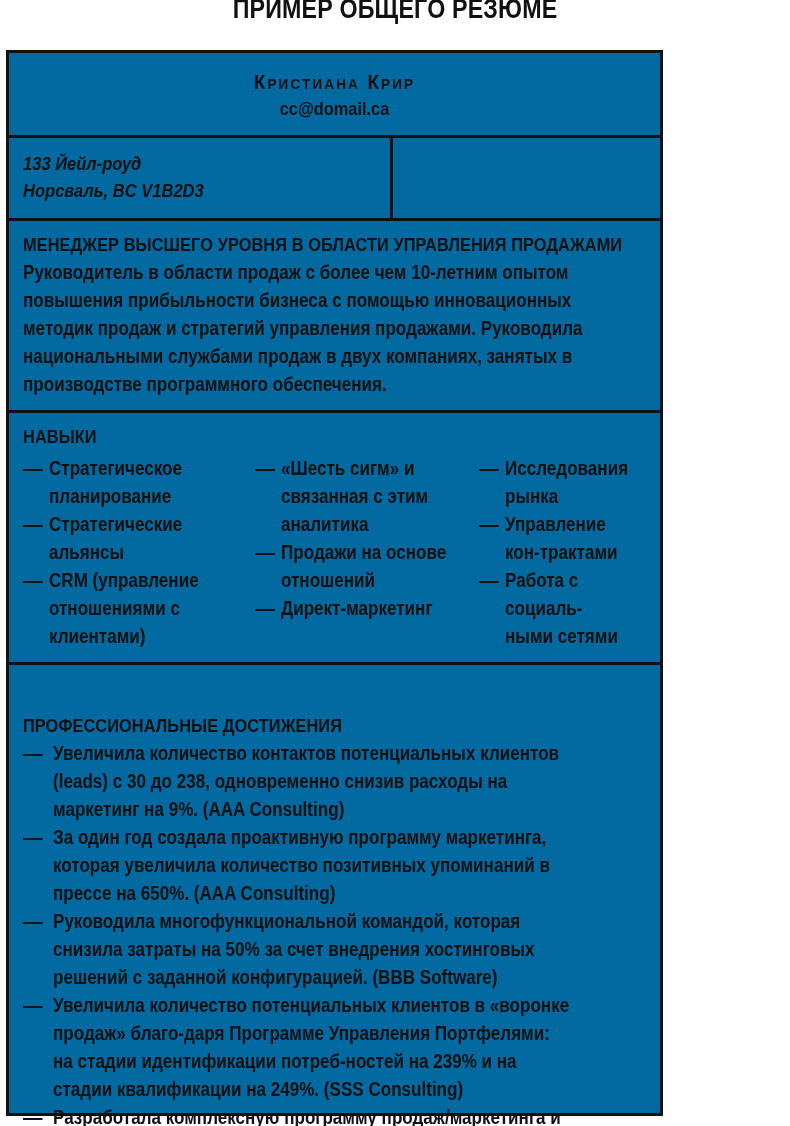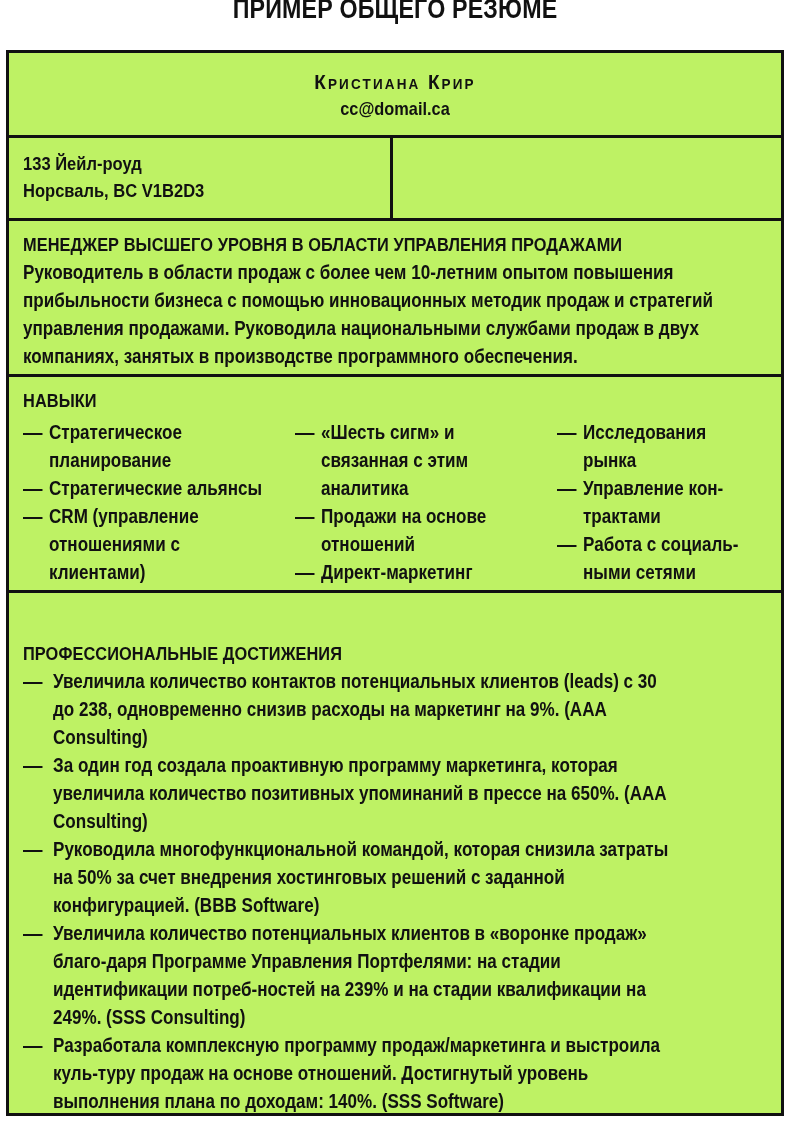--- a/index.html
+++ b/index.html
@@ -38,25 +38,25 @@
     transform: scaleX(0.86);
     transform-origin: 50% 0;
     white-space: nowrap;
   }
 
   
   .resume-frame {
     position: absolute;
     left: 6px;
     top: 50px;
-    width: 778px;
+    width: 657px;
     height: 1066px;
     box-sizing: border-box;
     border: 3px solid #111111;
-    background: #bef264;
+    background: #0369a1;
     display: flex;
     flex-direction: column;
   }
 
   .section {
     box-sizing: border-box;
     border-bottom: 3px solid #111111;
   }
   .section.last { border-bottom: none; margin-top: 37px; }
 
@@ -81,20 +81,21 @@
     margin-top: 2px;
     transform: scaleX(0.86);
     transform-origin: 50% 50%;
   }
 
   
   .contact-row {
     display: flex;
     box-sizing: border-box;
     border-bottom: 3px solid #111111;
+    font-style: italic;
   }
   .contact-cell {
     box-sizing: border-box;
     padding: 12px 14px 14px;
     font-size: 19px;
     font-weight: 700;
     line-height: 27px;
   }
   .contact-cell .ln {
     transform: scaleX(0.87);
@@ -103,21 +104,21 @@
   .contact-address {
     width: 384px;
     border-right: 3px solid #111111;
   }
   .contact-phone {
     flex: 1;
   }
 
   
   .section-body {
-    padding: 11px 14px 4px;
+    padding: 11px 14px 12px;
   }
   .section-heading {
     font-size: 19px;
     font-weight: 700;
     line-height: 25px;
     letter-spacing: 0.1px;
     transform: scaleX(0.86);
     transform-origin: 0 50%;
     white-space: nowrap;
   }

